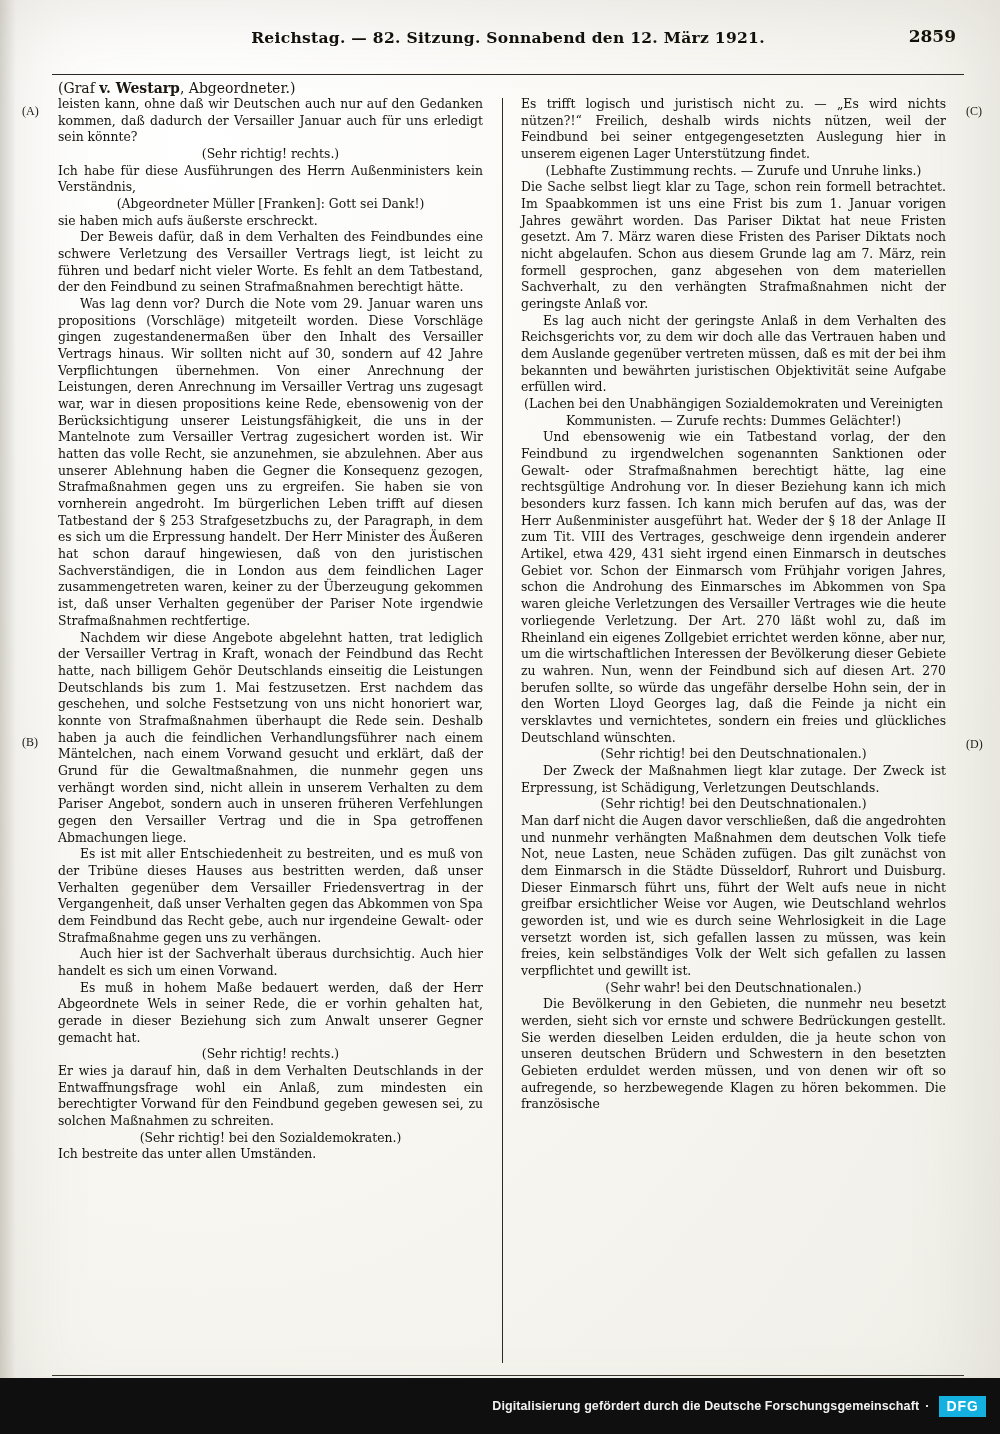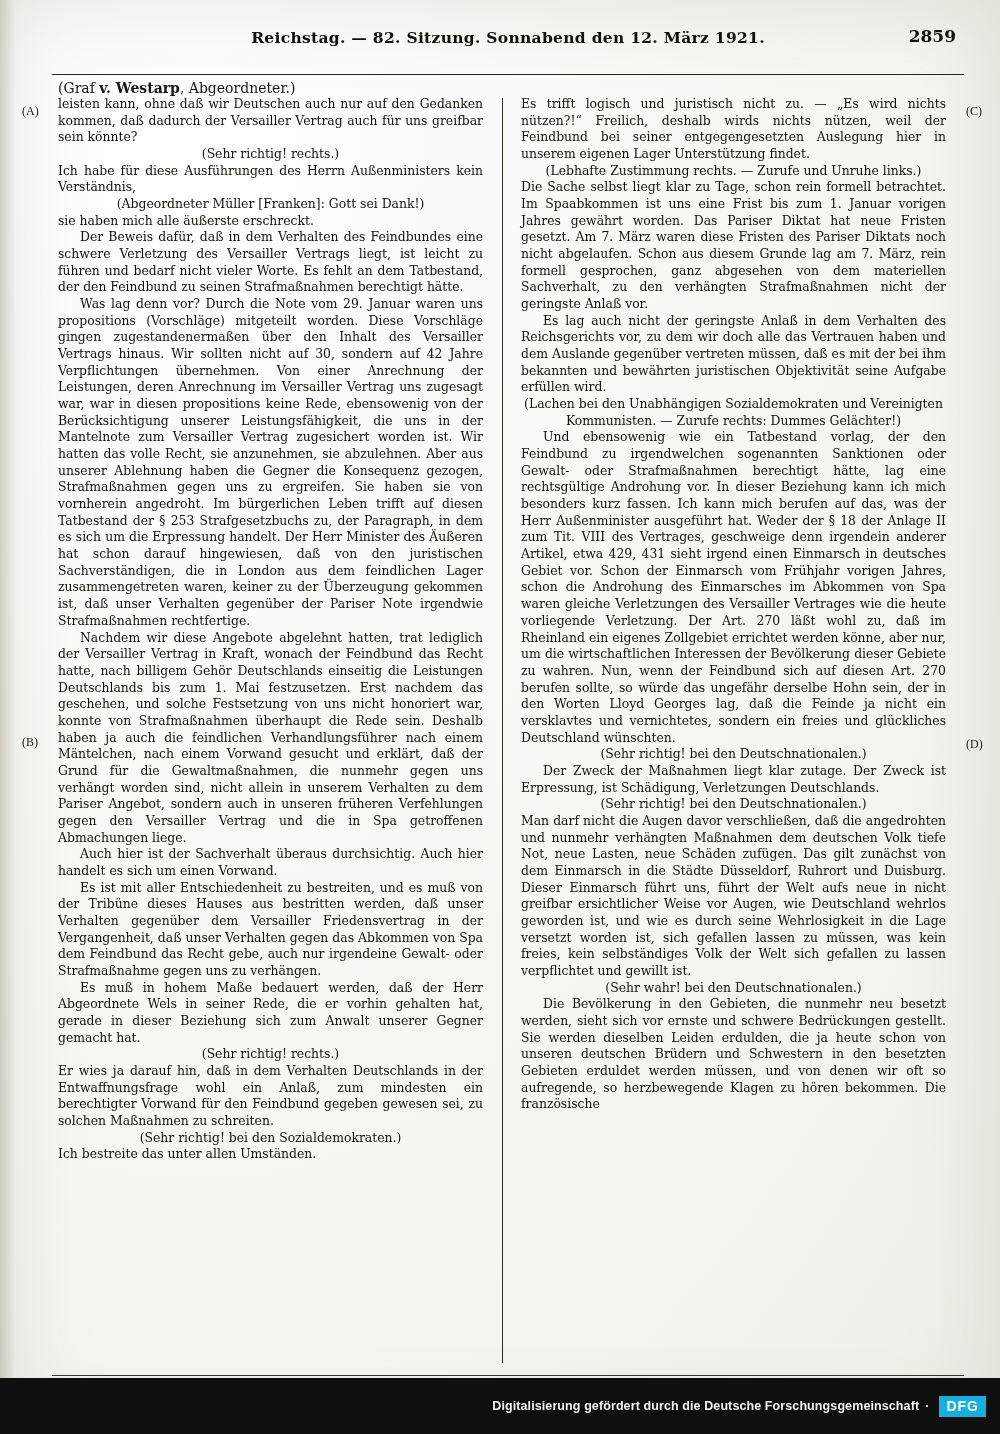--- a/index.html
+++ b/index.html
@@ -141,30 +141,30 @@
 
   <div class="marker a">(A)</div>
   <div class="marker b">(B)</div>
   <div class="marker c">(C)</div>
   <div class="marker d">(D)</div>
 
   <div class="columns">
     <div class="divider"></div>
 
     <div class="col left">
-      <p>leisten kann, ohne daß wir Deutschen auch nur auf den Gedanken kommen, daß dadurch der Versailler Vertrag auch für uns greifbar sein könnte?</p>
+      <p>leisten kann, ohne daß wir Deutschen auch nur auf den Gedanken kommen, daß dadurch der Versailler Januar auch für uns erledigt sein könnte?</p>
       <p class="ctr">(Sehr richtig! rechts.)</p>
       <p>Ich habe für diese Ausführungen des Herrn Außenministers kein Verständnis,</p>
       <p class="ctr">(Abgeordneter Müller [Franken]: Gott sei Dank!)</p>
-      <p>sie haben mich alle äußerste erschreckt.</p>
+      <p>sie haben mich aufs äußerste erschreckt.</p>
       <p class="ind">Der Beweis dafür, daß in dem Verhalten des Feindbundes eine schwere Verletzung des Versailler Vertrags liegt, ist leicht zu führen und bedarf nicht vieler Worte. Es fehlt an dem Tatbestand, der den Feindbund zu seinen Strafmaßnahmen berechtigt hätte.</p>
       <p class="ind">Was lag denn vor? Durch die Note vom 29. Januar waren uns propositions (Vorschläge) mitgeteilt worden. Diese Vorschläge gingen zugestandenermaßen über den Inhalt des Versailler Vertrags hinaus. Wir sollten nicht auf 30, sondern auf 42 Jahre Verpflichtungen übernehmen. Von einer Anrechnung der Leistungen, deren Anrechnung im Versailler Vertrag uns zugesagt war, war in diesen propositions keine Rede, ebensowenig von der Berücksichtigung unserer Leistungsfähigkeit, die uns in der Mantelnote zum Versailler Vertrag zugesichert worden ist. Wir hatten das volle Recht, sie anzunehmen, sie abzulehnen. Aber aus unserer Ablehnung haben die Gegner die Konsequenz gezogen, Strafmaßnahmen gegen uns zu ergreifen. Sie haben sie von vornherein angedroht. Im bürgerlichen Leben trifft auf diesen Tatbestand der § 253 Strafgesetzbuchs zu, der Paragraph, in dem es sich um die Erpressung handelt. Der Herr Minister des Äußeren hat schon darauf hingewiesen, daß von den juristischen Sachverständigen, die in London aus dem feindlichen Lager zusammengetreten waren, keiner zu der Überzeugung gekommen ist, daß unser Verhalten gegenüber der Pariser Note irgendwie Strafmaßnahmen rechtfertige.</p>
       <p class="ind">Nachdem wir diese Angebote abgelehnt hatten, trat lediglich der Versailler Vertrag in Kraft, wonach der Feindbund das Recht hatte, nach billigem Gehör Deutschlands einseitig die Leistungen Deutschlands bis zum 1. Mai festzusetzen. Erst nachdem das geschehen, und solche Festsetzung von uns nicht honoriert war, konnte von Strafmaßnahmen überhaupt die Rede sein. Deshalb haben ja auch die feindlichen Verhandlungsführer nach einem Mäntelchen, nach einem Vorwand gesucht und erklärt, daß der Grund für die Gewaltmaßnahmen, die nunmehr gegen uns verhängt worden sind, nicht allein in unserem Verhalten zu dem Pariser Angebot, sondern auch in unseren früheren Verfehlungen gegen den Versailler Vertrag und die in Spa getroffenen Abmachungen liege.</p>
+      <p class="ind">Es ist mit aller Entschiedenheit zu bestreiten, und es muß von der Tribüne dieses Hauses aus bestritten werden, daß unser Verhalten gegenüber dem Versailler Friedensvertrag in der Vergangenheit, daß unser Verhalten gegen das Abkommen von Spa dem Feindbund das Recht gebe, auch nur irgendeine Gewalt- oder Strafmaßnahme gegen uns zu verhängen.</p>
       <p class="ind">Auch hier ist der Sachverhalt überaus durchsichtig. Auch hier handelt es sich um einen Vorwand.</p>
-      <p class="ind">Es ist mit aller Entschiedenheit zu bestreiten, und es muß von der Tribüne dieses Hauses aus bestritten werden, daß unser Verhalten gegenüber dem Versailler Friedensvertrag in der Vergangenheit, daß unser Verhalten gegen das Abkommen von Spa dem Feindbund das Recht gebe, auch nur irgendeine Gewalt- oder Strafmaßnahme gegen uns zu verhängen.</p>
       <p class="ind">Es muß in hohem Maße bedauert werden, daß der Herr Abgeordnete Wels in seiner Rede, die er vorhin gehalten hat, gerade in dieser Beziehung sich zum Anwalt unserer Gegner gemacht hat.</p>
       <p class="ctr">(Sehr richtig! rechts.)</p>
       <p>Er wies ja darauf hin, daß in dem Verhalten Deutschlands in der Entwaffnungsfrage wohl ein Anlaß, zum mindesten ein berechtigter Vorwand für den Feindbund gegeben gewesen sei, zu solchen Maßnahmen zu schreiten.</p>
       <p class="ctr">(Sehr richtig! bei den Sozialdemokraten.)</p>
       <p>Ich bestreite das unter allen Umständen.</p>
     </div>
 
     <div class="col right">
       <p>Es trifft logisch und juristisch nicht zu. — „Es wird nichts nützen?!“ Freilich, deshalb wirds nichts nützen, weil der Feindbund bei seiner entgegengesetzten Auslegung hier in unserem eigenen Lager Unterstützung findet.</p>
       <p class="ctr">(Lebhafte Zustimmung rechts. — Zurufe und Unruhe links.)</p>

